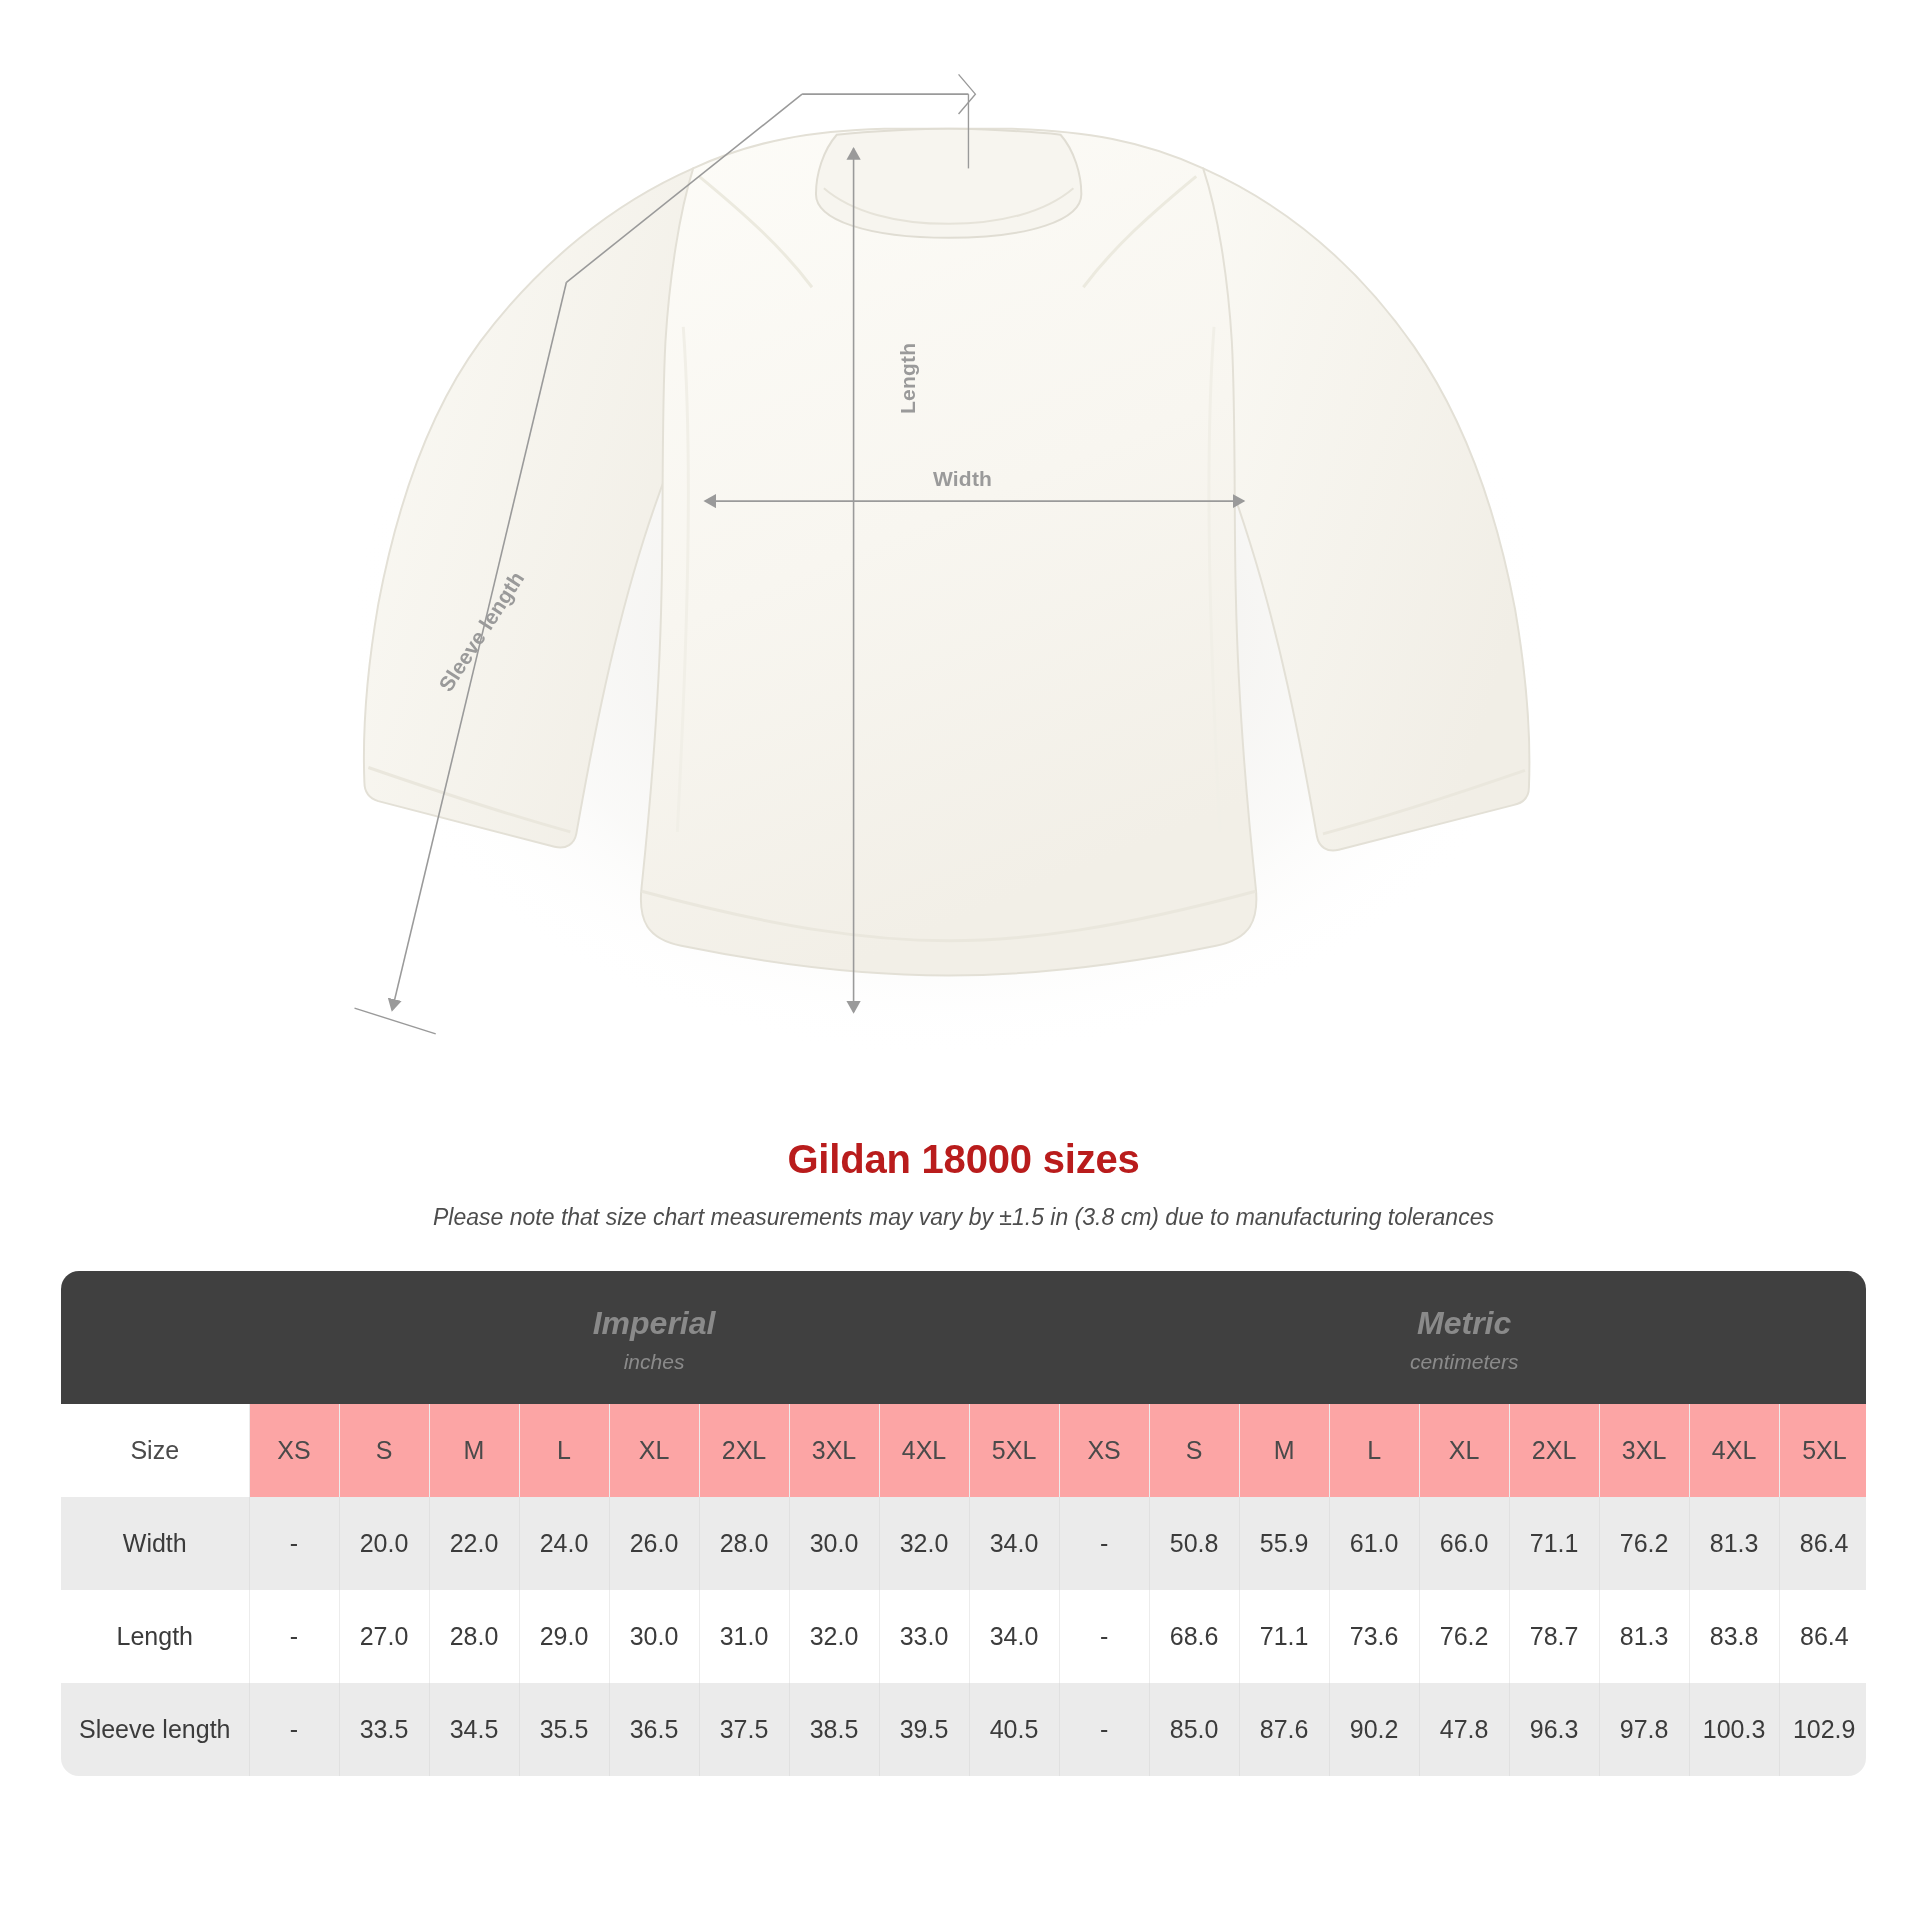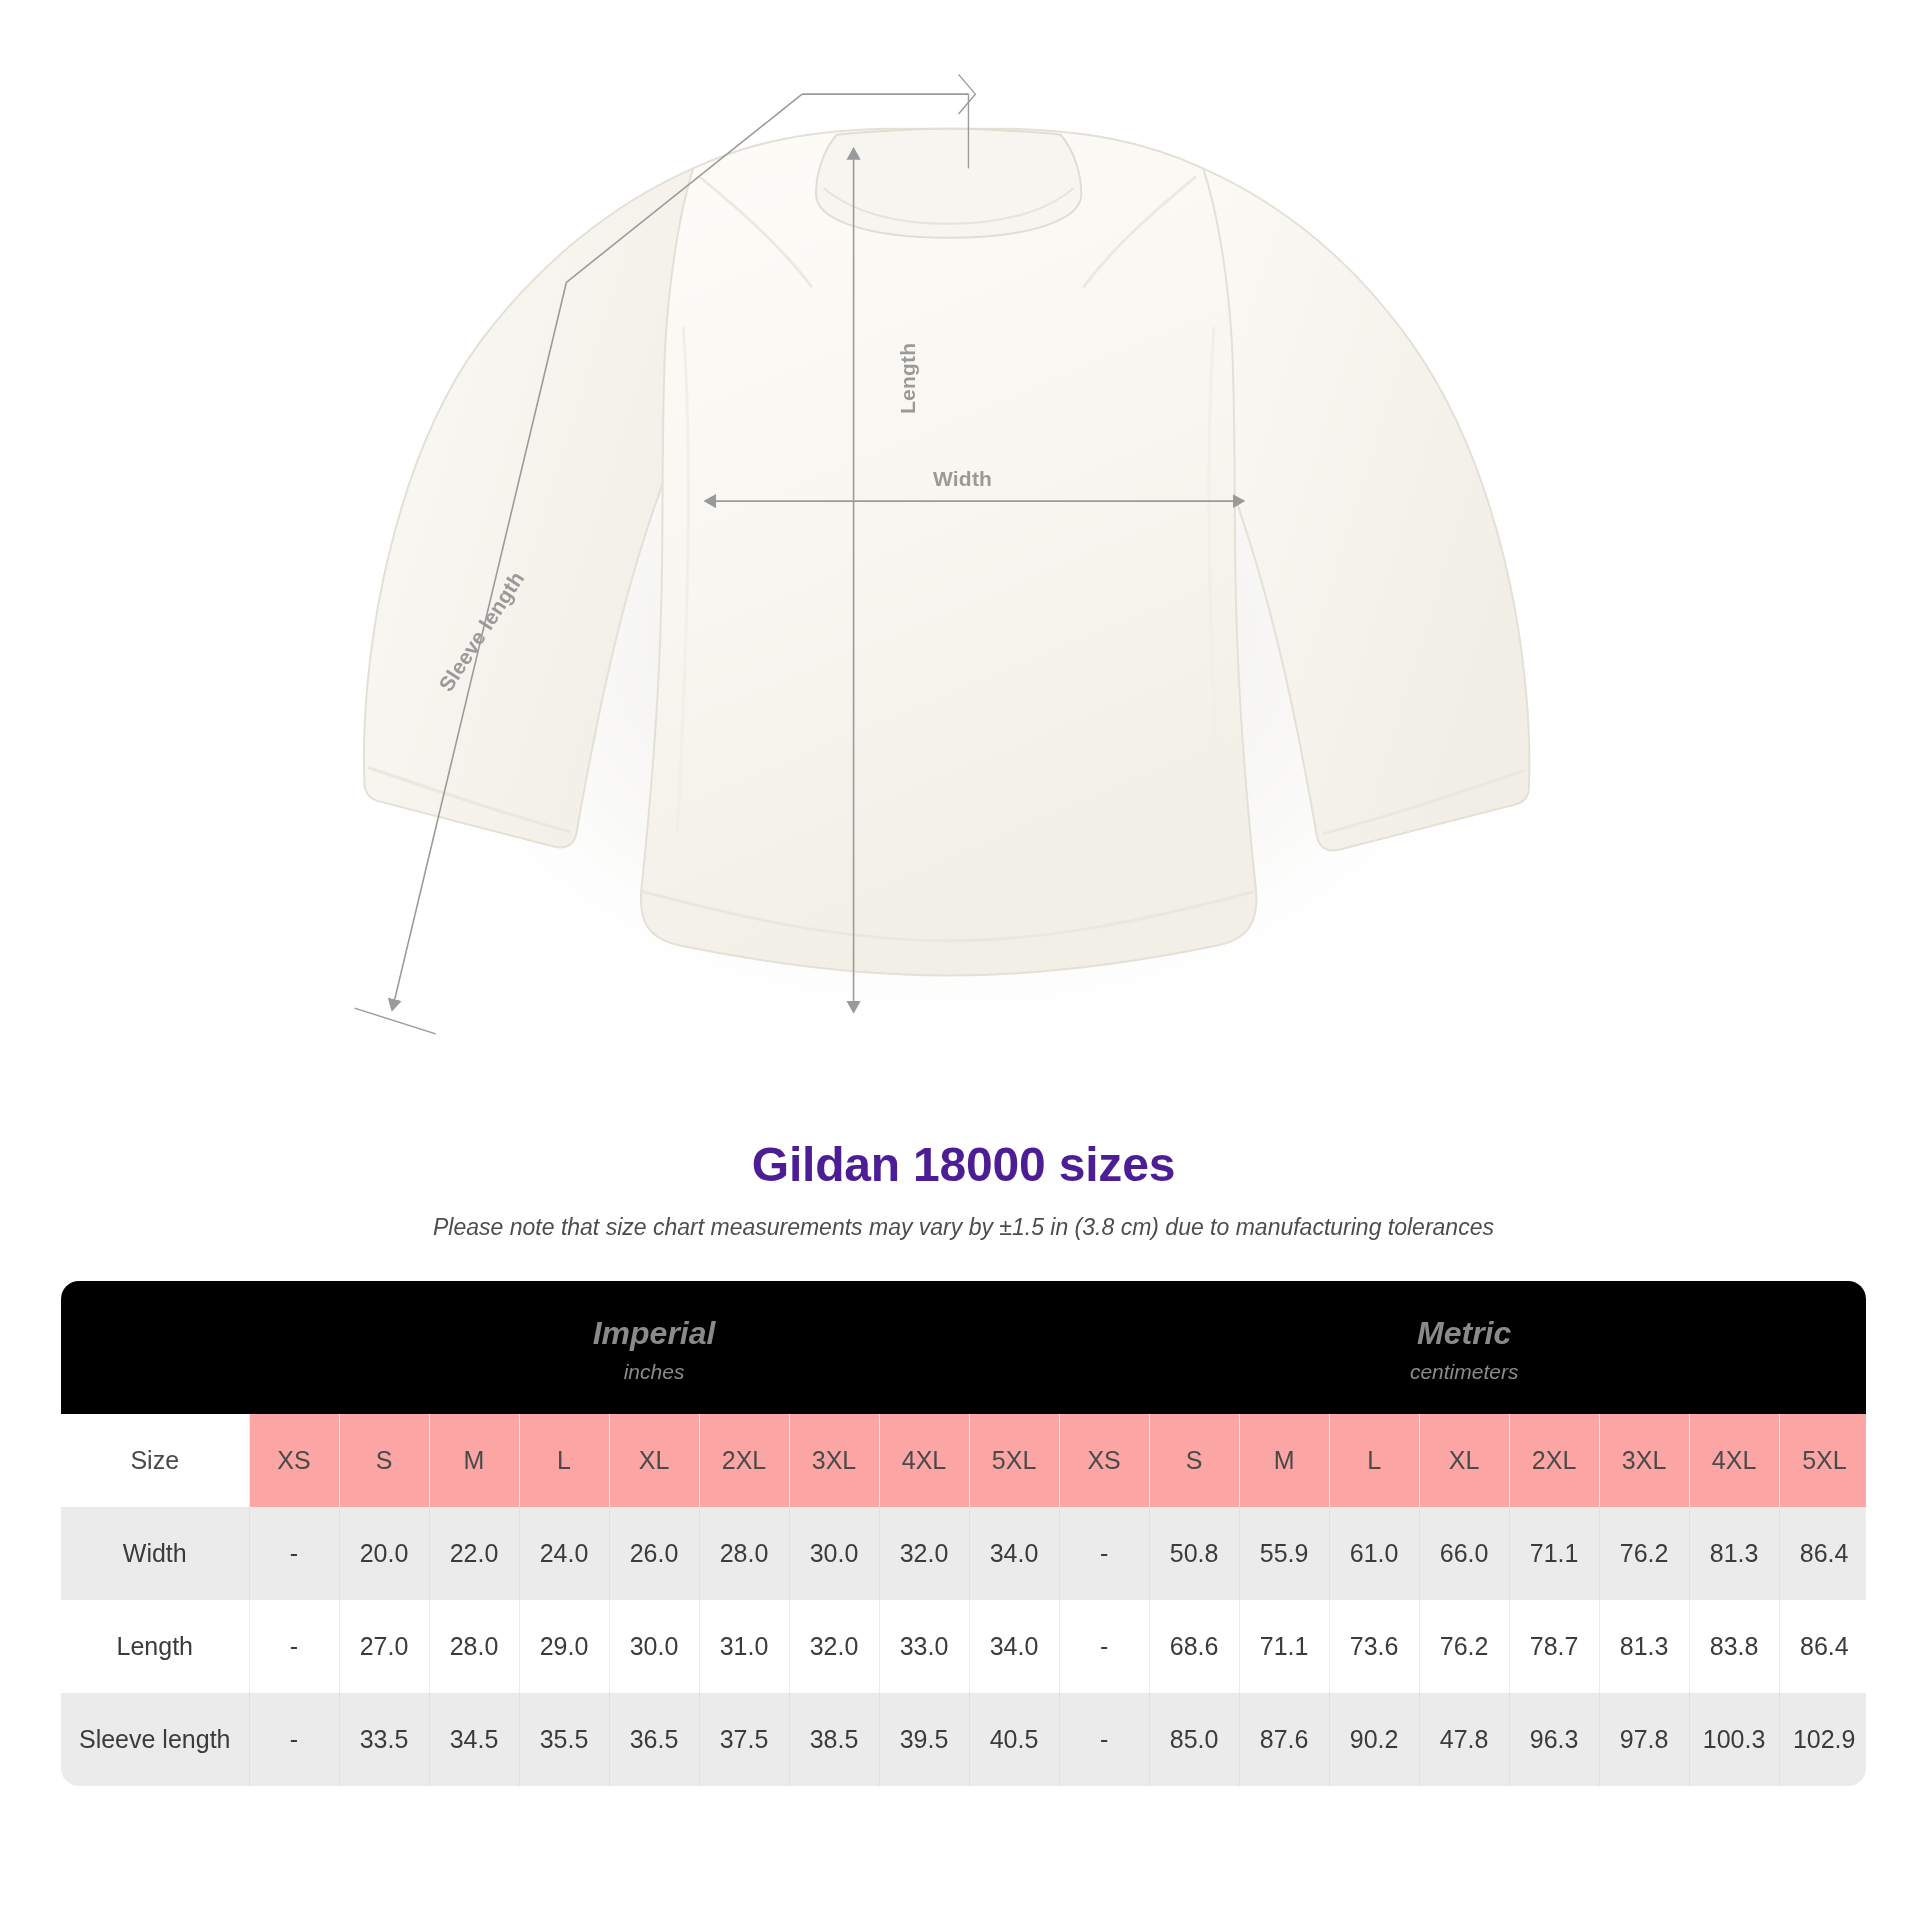--- a/index.html
+++ b/index.html
@@ -47,23 +47,23 @@
     transform: rotate(-57deg);
     transform-origin: left top;
   }
 
   
   .title-block {
     text-align: center;
     margin-top: 8px;
   }
   .chart-title {
-    font-size: 48px;
-    font-weight: bold;
-    color: #4c1d95;
+    font-size: 40px;
+    font-weight: bold;
+    color: #b91c1c;
     letter-spacing: -0.2px;
   }
   .chart-note {
     font-size: 23px;
     font-style: italic;
     color: #4d4d4d;
     margin-top: 22px;
   }
 
   
@@ -78,21 +78,21 @@
     width: 1804px;
     table-layout: fixed;
   }
   table.sizes td, table.sizes th {
     text-align: center;
     vertical-align: middle;
     font-weight: normal;
   }
   
   .unit-row td {
-    background: #000000;
+    background: #404040;
     padding: 34px 0 30px 0;
   }
   .unit-name {
     font-size: 32px;
     font-style: italic;
     font-weight: bold;
     color: #8a8a8a;
   }
   .unit-sub {
     font-size: 21px;

